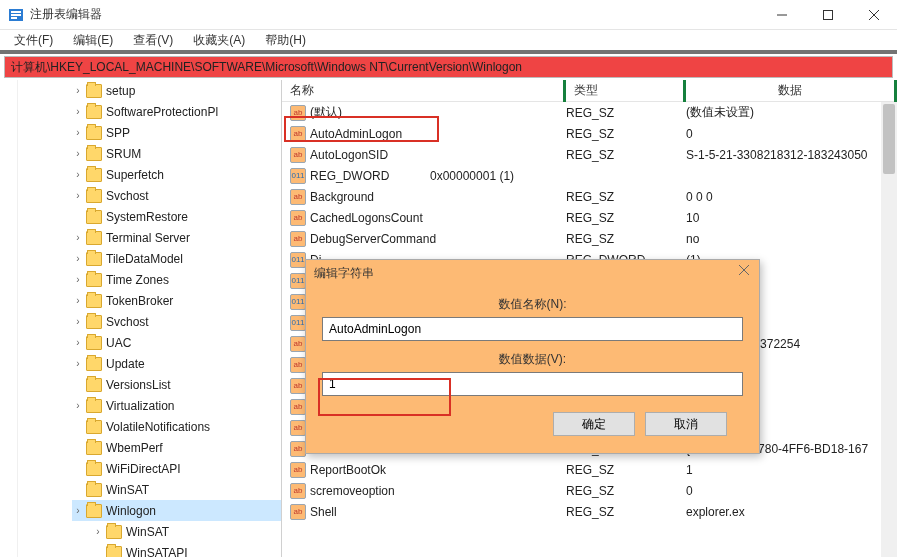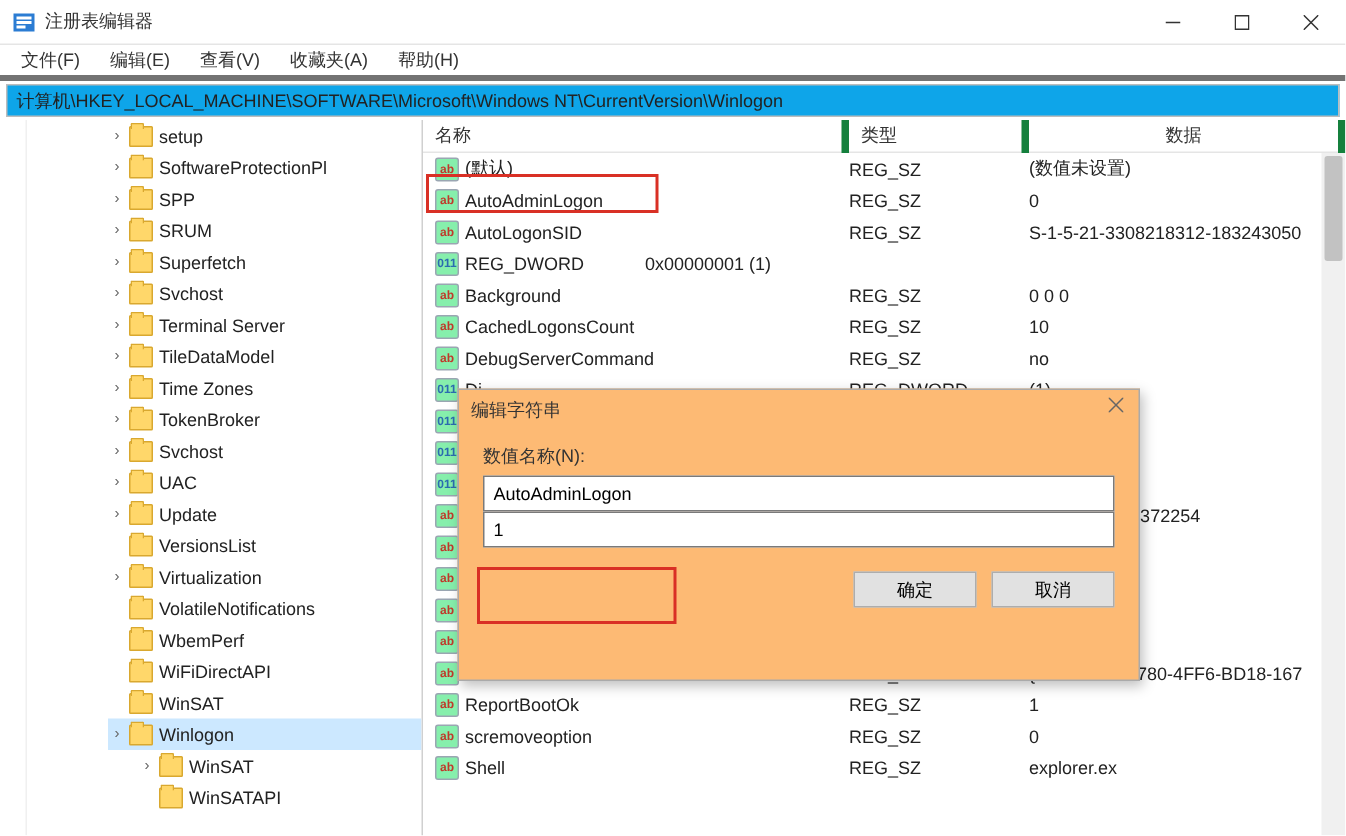--- a/index.html
+++ b/index.html
@@ -7,58 +7,58 @@
 
 .titlebar { height: 30px; display: flex; align-items: center; padding: 0 0 0 8px; border-bottom: 1px solid #e5e5e5; }
 .titlebar .app-icon { width: 16px; height: 16px; margin-right: 6px; display: inline-flex; align-items: center; justify-content: center; color: #2b7cd3; }
 .titlebar .title { flex: 1; color: #333; }
 .titlebar .win-controls { display: flex; }
 .titlebar .win-btn { width: 46px; height: 30px; display: flex; align-items: center; justify-content: center; color: #444; cursor: pointer; }
 
 .menubar { height: 24px; display: flex; align-items: center; padding: 0 4px; border-bottom: 4px solid #737373; }
 .menubar .menu-item { padding: 3px 10px; color: #333; cursor: pointer; }
 
-.addressbar { height: 22px; border: 1px solid #bcbcbc; margin: 2px 4px; padding: 2px 6px; color: #222; background: #0ea5e9; white-space: nowrap; overflow: hidden; }
+.addressbar { height: 22px; border: 1px solid #bcbcbc; margin: 2px 4px; padding: 2px 6px; color: #222; background: #ef4444; white-space: nowrap; overflow: hidden; }
 
 .workarea { display: flex; height: calc(557px - 30px - 24px - 26px); }
 
 .tree-panel { width: 282px; border-right: 1px solid #d0d0d0; overflow-y: auto; overflow-x: hidden; background: #fff; position: relative; }
 .tree-gutter { position: absolute; left: 0; top: 0; bottom: 0; width: 18px; border-right: 1px solid #f0f0f0; }
 .tree { padding: 0 0 0 72px; }
 .tree-row { display: flex; align-items: center; height: 21px; white-space: nowrap; cursor: pointer; }
 .tree-row.selected { background: #cce8ff; }
 .tree-row .twisty { width: 12px; color: #666; font-size: 10px; text-align: center; }
 .tree-row .folder { width: 16px; height: 14px; margin: 0 4px 0 2px; display: inline-block; background: #ffd76a; border: 1px solid #d9a82f; border-radius: 1px; position: relative; }
 .tree-row .folder::before { content: ""; position: absolute; top: -3px; left: 0; width: 7px; height: 3px; background: #ffd76a; border: 1px solid #d9a82f; border-bottom: none; border-radius: 1px 1px 0 0; }
 .tree-row .label { color: #222; }
 .tree-row.child { padding-left: 20px; }
 
 .list-panel { flex: 1; overflow: auto; position: relative; }
 .list-header { display: flex; position: sticky; top: 0; background: #fff; border-bottom: 1px solid #e5e5e5; height: 22px; align-items: center; }
-.list-header .col { padding: 3px 8px; border-right: 5px solid #15803d; color: #333; }
+.list-header .col { padding: 3px 8px; border-right: 3px solid #15803d; color: #333; }
 .col-name { width: 284px; }
 .col-type { width: 120px; }
 .col-data { flex: 1; text-align: center; }
 
 .list-row { display: flex; align-items: center; height: 21px; white-space: nowrap; cursor: pointer; }
-.list-row .ico { width: 16px; height: 16px; margin: 0 4px 0 8px; display: inline-flex; align-items: center; justify-content: center; font-size: 8px; border: 1px solid #9aa6b2; border-radius: 2px; background: #86efac; color: #c0392b; font-weight: bold; }
+.list-row .ico { width: 16px; height: 16px; margin: 0 4px 0 8px; display: inline-flex; align-items: center; justify-content: center; font-size: 8px; border: 1px solid #9aa6b2; border-radius: 2px; background: #fdba74; color: #c0392b; font-weight: normal; }
 .list-row .ico.bin { color: #2b6cb0; }
 .list-row .name { width: 256px; color: #222; overflow: hidden; text-overflow: ellipsis; }
 .list-row .type { width: 120px; color: #222; }
 .list-row .data { flex: 1; color: #222; overflow: hidden; text-overflow: ellipsis; }
 
 .highlight-box { border: 2px solid #d93025; position: absolute; pointer-events: none; }
 
 .dialog-backdrop { position: absolute; left: 305px; top: 259px; width: 455px; height: 195px; background: #fdba74; border: 1px solid #aaa; box-shadow: 2px 3px 8px rgba(0,0,0,.25); }
 .dialog-title { height: 26px; display: flex; align-items: center; padding: 0 8px; color: #333; }
 .dialog-close { position: absolute; right: 6px; top: 4px; width: 18px; height: 18px; color: #666; text-align: center; cursor: pointer; }
 .dialog-body { padding: 6px 16px; }
-.dialog-body .lbl { color: #333; margin: 4px 0 4px 0; }
+.dialog-body .lbl { color: #333; margin: 4px 0 4px 0; text-align: center; }
 .dialog-body input { width: 100%; height: 24px; border: 1px solid #7a7a7a; padding: 2px 6px; background: #fff; }
-.dialog-buttons { display: flex; justify-content: flex-end; gap: 10px; padding: 10px 16px 0 16px; }
+.dialog-buttons { display: flex; justify-content: flex-end; gap: 10px; padding: 10px 32px 0 16px; }
 .dialog-buttons button { width: 82px; height: 24px; background: #e1e1e1; border: 1px solid #adadad; cursor: pointer; }
 
 .scrollbar-v { position: absolute; right: 0; top: 22px; bottom: 0; width: 16px; background: #f0f0f0; }
 .scrollbar-v .thumb { position: absolute; left: 2px; right: 2px; top: 2px; height: 70px; background: #c2c2c2; border-radius: 2px; }
 </style>
 </head>
 <body>
 
 <div class="titlebar">
   <span class="app-icon">
@@ -128,20 +128,25 @@
           <span class="twisty">›</span>
           <span class="folder"></span>
           <span class="label">Superfetch</span>
         </div>
         <div class="tree-row">
           <span class="twisty">›</span>
           <span class="folder"></span>
           <span class="label">Svchost</span>
         </div>
         <div class="tree-row">
+          <span class="twisty"></span>
+          <span class="folder"></span>
+          <span class="label">SystemRestore</span>
+        </div>
+        <div class="tree-row">
           <span class="twisty">›</span>
           <span class="folder"></span>
           <span class="label">Terminal Server</span>
         </div>
         <div class="tree-row">
           <span class="twisty">›</span>
           <span class="folder"></span>
           <span class="label">TileDataModel</span>
         </div>
         <div class="tree-row">
@@ -355,20 +360,21 @@
 <div class="dialog-backdrop">
   <div class="dialog-title">编辑字符串</div>
   <div class="dialog-close">
     <svg width="10" height="10" viewBox="0 0 10 10">
         <path d="M0 0l10 10M10 0L0 10" stroke="#666"></path>
       </svg>
   </div>
   <div class="dialog-body">
     <div class="lbl">数值名称(N):</div>
     <input type="text" readonly="" value="AutoAdminLogon" style="">
+    <div class="lbl" style="margin-top:10px">数值数据(V):</div>
     <input type="text" value="1" style="">
   </div>
   <div class="dialog-buttons">
     <button>确定</button>
     <button>取消</button>
   </div>
 
   <div class="highlight-box" style="left:12px; top:118px; width:133px; height:38px;"></div>
 </div>
 

